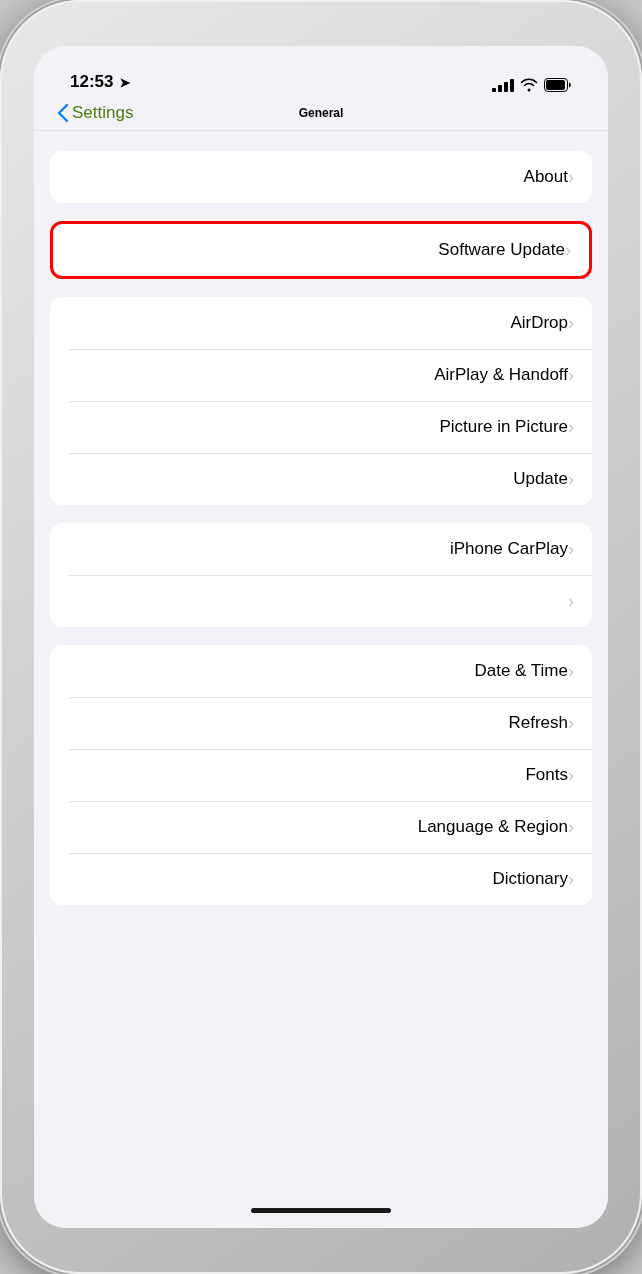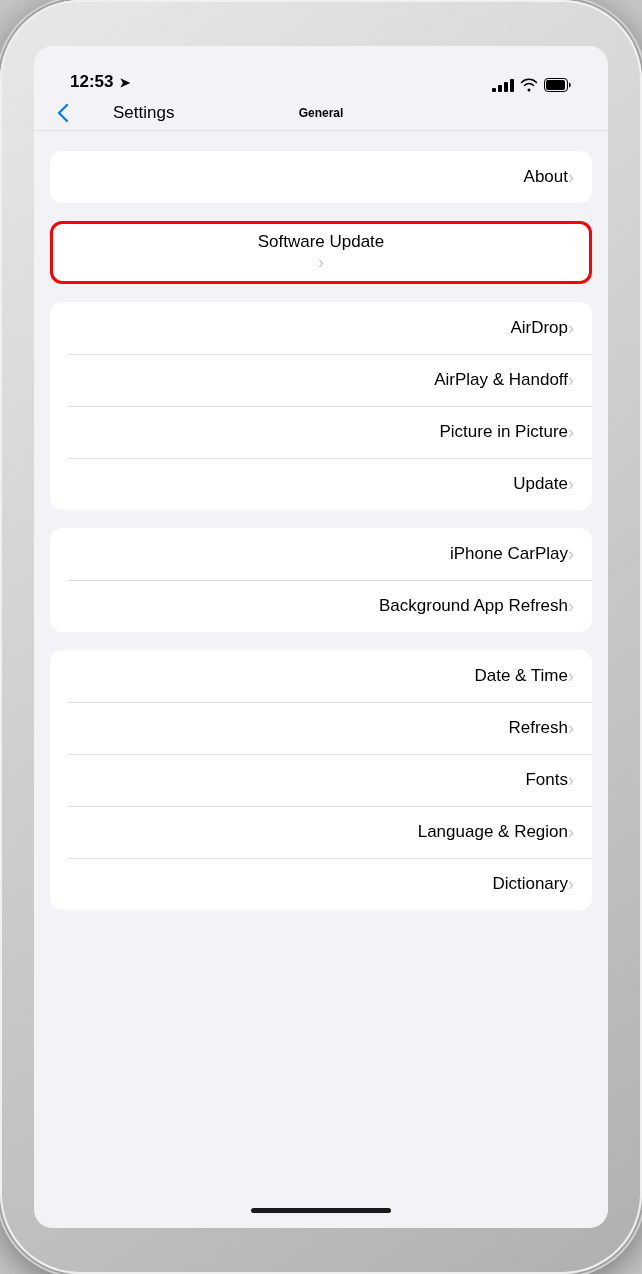--- a/index.html
+++ b/index.html
@@ -25,21 +25,21 @@
         inset 0 0 0 2px #f0f0f0;
       display: flex;
       justify-content: center;
       align-items: center;
     }
 
     .phone-screen {
       width: 574px;
       height: 1182px;
       background: #f2f2f7;
-      border-radius: 19px;
+      border-radius: 32px;
       overflow: hidden;
       position: relative;
       display: flex;
       flex-direction: column;
     }
 
     
     .status-bar {
       background: #f2f2f7;
       height: 54px;
@@ -171,22 +171,21 @@
     
     .highlighted-row {
       border: 3px solid #ff0000;
       border-radius: 12px;
       background: #fff;
       margin: 0 0;
       overflow: hidden;
     }
 
     .highlighted-row .settings-row {
-      padding: 8px 18px;
-      flex-direction: column;
+      padding: 14px 18px;
     }
 
     
     .home-indicator {
       height: 36px;
       display: flex;
       align-items: center;
       justify-content: center;
       background: #f2f2f7;
       flex-shrink: 0;
@@ -234,21 +233,21 @@
           <path d="M25 4.5v5c1.1-.5 1.8-1.4 1.8-2.5S26.1 5 25 4.5z" fill="#000"></path>
         </svg>
       </div>
     </div>
 
     <div class="nav-bar">
       <div class="nav-back">
         <svg width="10" height="18" viewBox="0 0 10 18" fill="none">
           <path d="M9 1L1 9l8 8" stroke="#007aff" stroke-width="2.2" stroke-linecap="round" stroke-linejoin="round"></path>
         </svg>
-        <span style="color:#000000; font-size:17px;margin-left:41px;">Settings</span>
+        <span style="color:#4d7c0f; font-size:17px;">Settings</span>
       </div>
       <span class="nav-title">General</span>
     </div>
 
     <div class="content">
 
       <div class="settings-group">
         <div class="settings-row">
           <span class="settings-row-label">About</span>
           <span class="chevron">›</span>
@@ -280,21 +279,20 @@
           <span class="chevron">›</span>
         </div>
       </div>
 
       <div class="settings-group">
         <div class="settings-row">
           <span class="settings-row-label">iPhone CarPlay</span>
           <span class="chevron">›</span>
         </div>
         <div class="settings-row">
-          <span class="settings-row-label">Background App Refresh</span>
           <span class="chevron">›</span>
         </div>
       </div>
 
       <div class="settings-group">
         <div class="settings-row">
           <span class="settings-row-label">Date &amp; Time</span>
           <span class="chevron">›</span>
         </div>
         <div class="settings-row">

